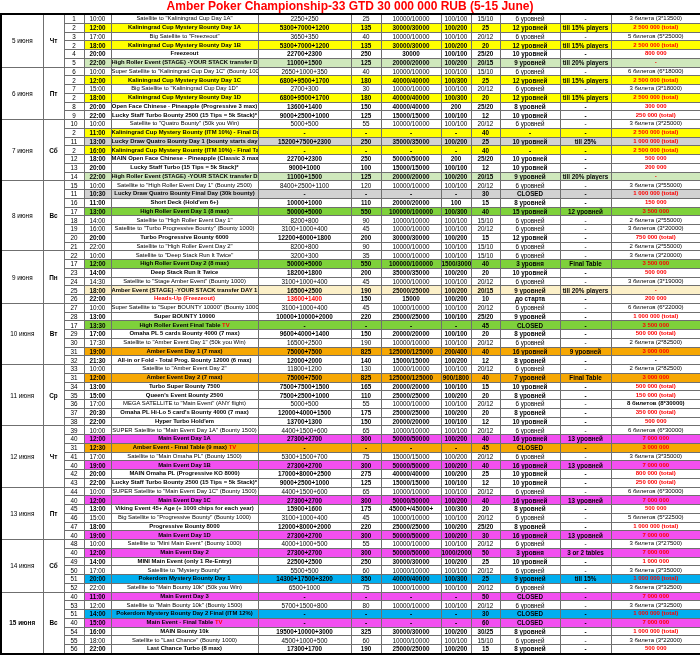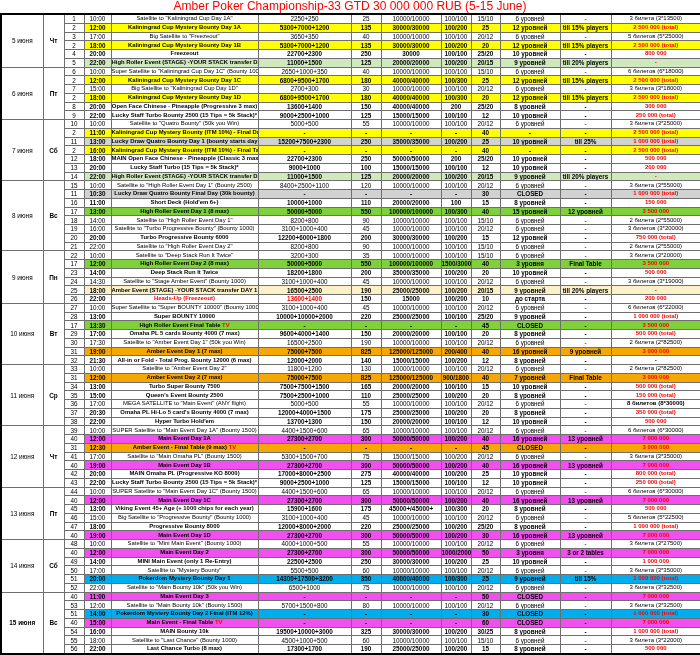--- a/index.html
+++ b/index.html
@@ -1,17 +1,17 @@
 <!DOCTYPE html>
 <html><head>
 <meta charset="utf-8">
 <style>
   html,body{margin:0;padding:0;}
   body{width:700px;height:655px;background:#ffffff;font-family:"Liberation Sans",sans-serif;overflow:hidden;}
-  .title{height:13px;line-height:13px;text-align:center;color:#fe0000;font-weight:normal;font-size:12px;white-space:nowrap;}
+  .title{height:13px;line-height:13px;text-align:center;color:#fe0000;font-weight:bold;font-size:12px;white-space:nowrap;}
   table{border-collapse:collapse;table-layout:fixed;width:700px;border:2px solid #000;}
   td{border:1px solid #6f6f6f;height:7.75px;padding:0;font-size:6.3px;line-height:7px;text-align:center;vertical-align:middle;white-space:nowrap;overflow:hidden;color:#000;}
   tr.day-first td{border-top:1.6px solid #000;}
   td.date-cell,td.day-cell{background:#ffffff;font-size:6.4px;font-weight:normal;}
   td.day-cell{font-weight:bold;}
   td.c-name{font-size:5.9px;}
   td.c-prize{font-size:6px;}
   tr.bold td{font-weight:bold;}
   tr.bold td.c-num{font-weight:normal;}
   tr.bg-yellow  td:not(.date-cell):not(.day-cell):not(.c-num){background:#ffff00;}

